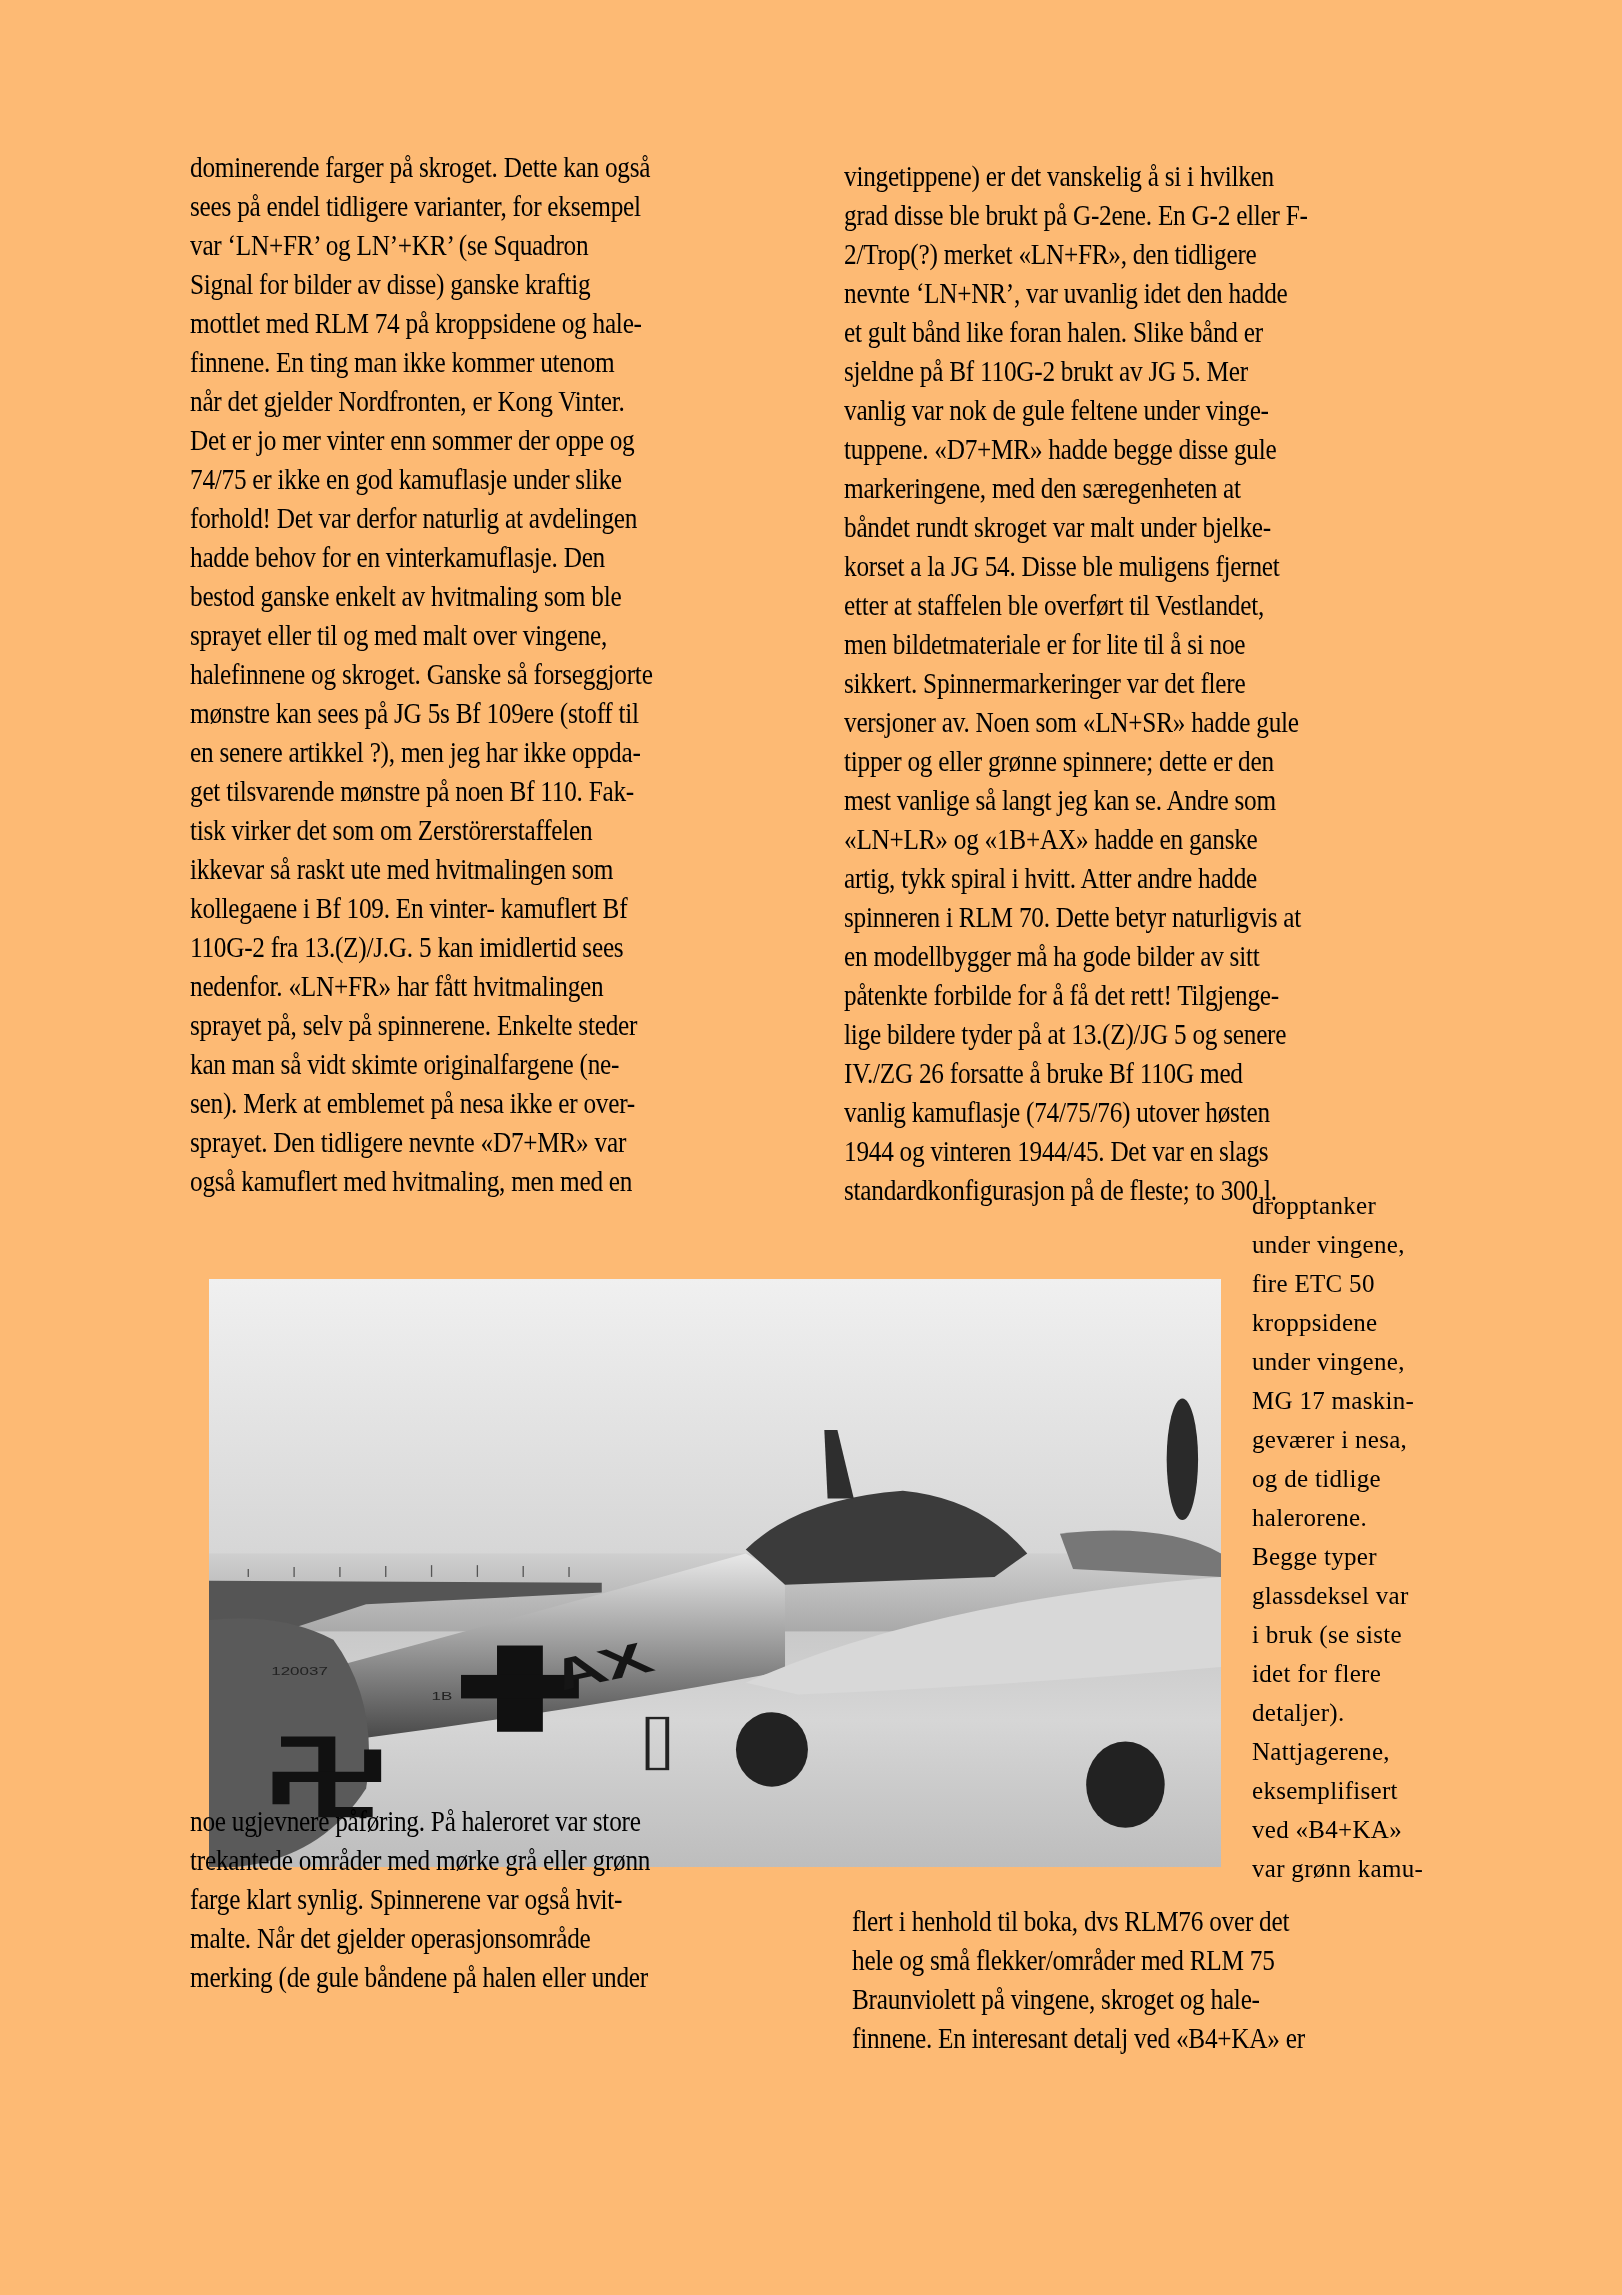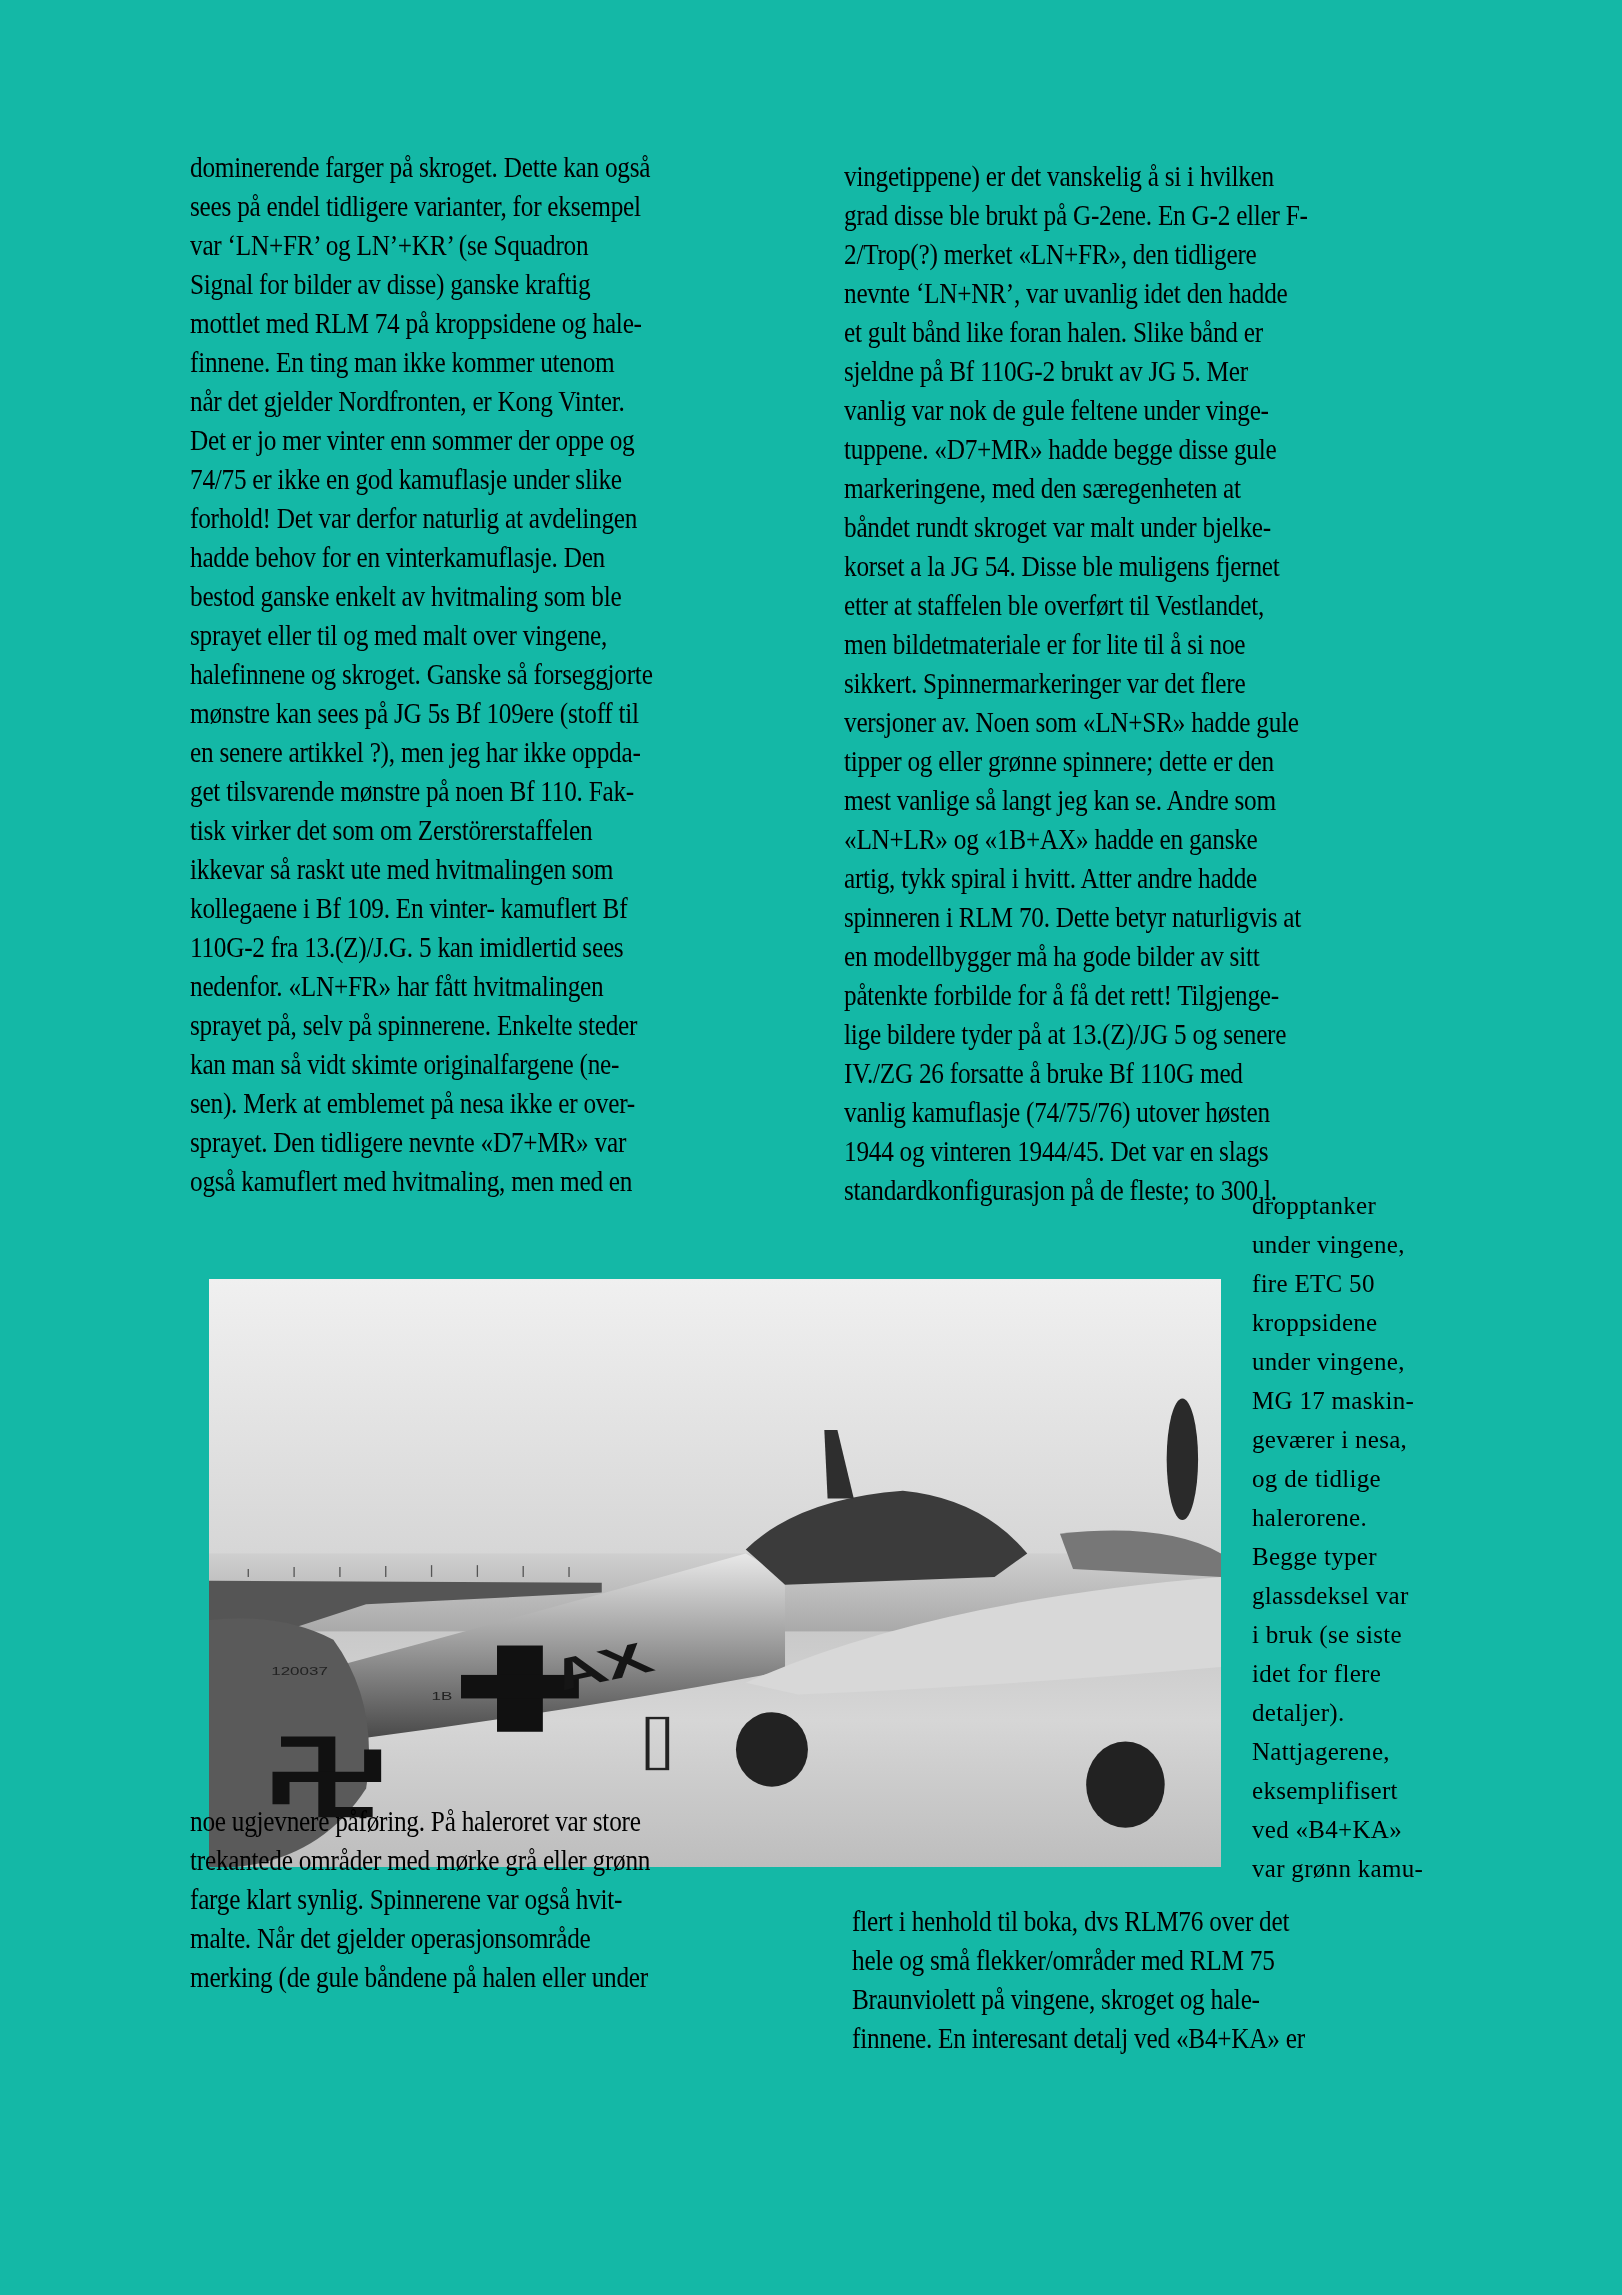--- a/index.html
+++ b/index.html
@@ -1,17 +1,17 @@
 <!DOCTYPE html>
 <html style="font-size:10.5px"><head>
 <meta charset="utf-8">
 <style>
   html, body { margin: 0; padding: 0; background: #ffffff; }
   body { width: 1622px; height: 2295px; position: relative; overflow: hidden; }
-  .page { position: absolute; left: 0; top: 0; width: 1622px; height: 2295px; background: #14b8a6; }
+  .page { position: absolute; left: 0; top: 0; width: 1622px; height: 2295px; background: #fdba74; }
   .col { position: absolute; font-family: "Liberation Serif", "DejaVu Serif", serif; color: #000; }
   .col .line { display: block; white-space: nowrap; height: 39px; line-height: 39px; font-size: 29.4px; letter-spacing: -0.3px; transform-origin: left center; }
   .condensed .line { transform: scaleX(0.86); }
   .wide .line { font-size: 25px; letter-spacing: 0.3px; }
   #col-left-top { left: 190px; top: 148px; width: 622px; }
   #col-right-top { left: 844px; top: 157px; width: 641px; }
   #col-narrow { left: 1252px; top: 1186px; width: 236px; }
   #col-left-bottom { left: 190px; top: 1802px; width: 641px; }
   #col-right-bottom { left: 844px; top: 1902px; width: 641px; margin-left: 8px; }
 

